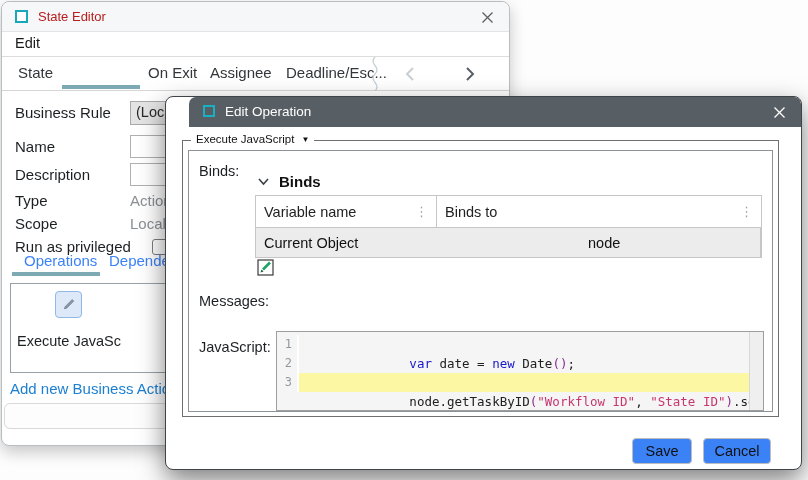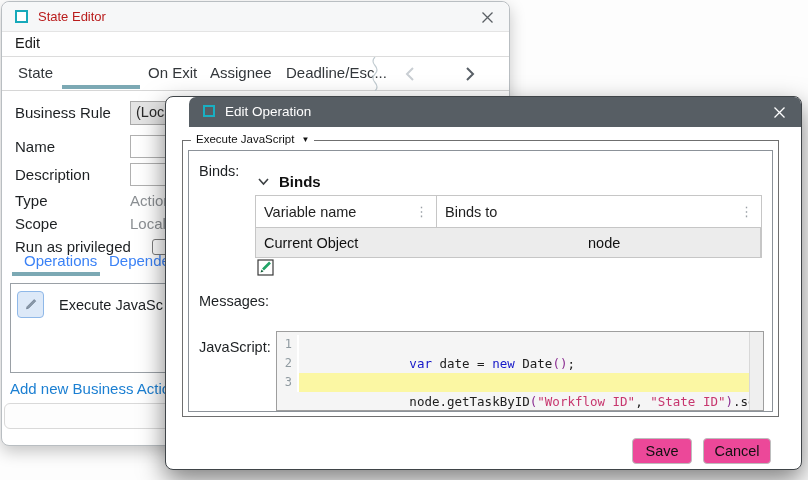--- a/index.html
+++ b/index.html
@@ -44,21 +44,21 @@
     border:1px solid #b0b0b0; }
   .f-static { position:absolute; left:128px; font-size:15px; color:#8b8f93; white-space:nowrap; }
   .f-checkbox { position:absolute; left:150px; width:16px; height:16px;
     border:1.5px solid #7d7d7d; border-radius:3px; background:#fff; }
 
   .subtab { position:absolute; font-size:15px; color:#3b82f6; white-space:nowrap; }
   .subtab-underline { position:absolute; left:10px; top:181px; width:88px; height:4px; background:#7ca9b4; }
 
   .op-listbox { position:absolute; left:8px; top:192px; width:172px; height:90px;
     border:1px solid #9aa0a6; background:#fff; }
-  .op-row { position:absolute; left:6px; top:7px; display:flex; align-items:center; gap:15px; }
+  .op-row { position:absolute; left:6px; top:7px; display:flex; align-items:center; gap:15px;flex-direction:column; }
   .pencil-btn { width:27px; height:27px; background:#dde9f8; border:1px solid #8fb8e8;
     border-radius:4px; display:flex; align-items:center; justify-content:center; }
   .op-row-label { font-size:14.5px; color:#1d2023; white-space:nowrap; }
   .add-link { position:absolute; left:8px; top:289px; font-size:15px; color:#1b7fd2; white-space:nowrap; }
   .collapsed-panel { position:absolute; left:2px; top:312px; width:172px; height:26px;
     background:#fdfdfd; border:1px solid #d9d9d9; border-radius:6px; }
 
   
   .eo-window { position:absolute; left:165px; top:96px; width:637px; height:374px;
     background:#fff; border:1px solid #3f4448; border-radius:8px;
@@ -102,21 +102,21 @@
   .code-text { flex:1; padding-left:5px; white-space:pre; }
   .line-hl .code-text { background:#fbf7a3; }
   .tk-keyword { color:#1517c8; }
   .tk-plain   { color:#202020; }
   .tk-paren   { color:#8b2f92; }
   .tk-string  { color:#c7366e; }
   .tk-number  { color:#7b3fbf; }
   .code-scrollbar { position:absolute; right:0; top:0; bottom:0; width:14px;
     background:#efefef; border-left:1px solid #d8d8d8; }
 
-  .eo-btn { position:absolute; top:341px; height:26px; background:#ec4899;
+  .eo-btn { position:absolute; top:341px; height:26px; background:#3b82f6;
     border:1px solid #bdbdbd; border-radius:4px; font-size:14.5px; color:#111;
     display:flex; align-items:center; justify-content:center;
     font-family:"Liberation Sans", sans-serif; }
   .btn-save   { left:466px; width:60px; }
   .btn-cancel { left:537px; width:68px; }
 </style>
 </head>
 <body>
 
 <div class="stage">

